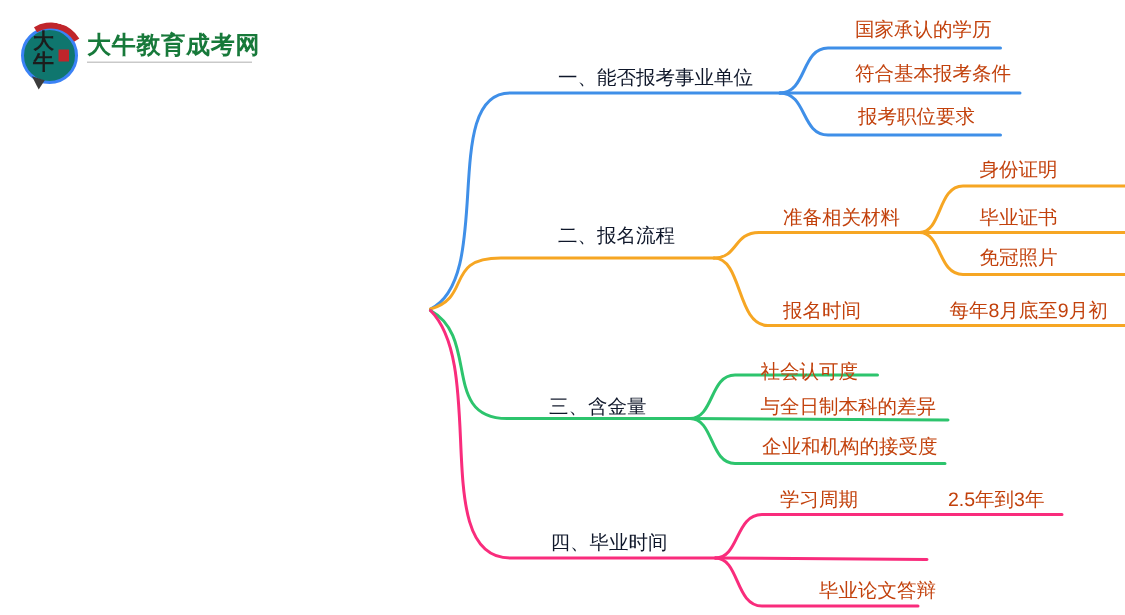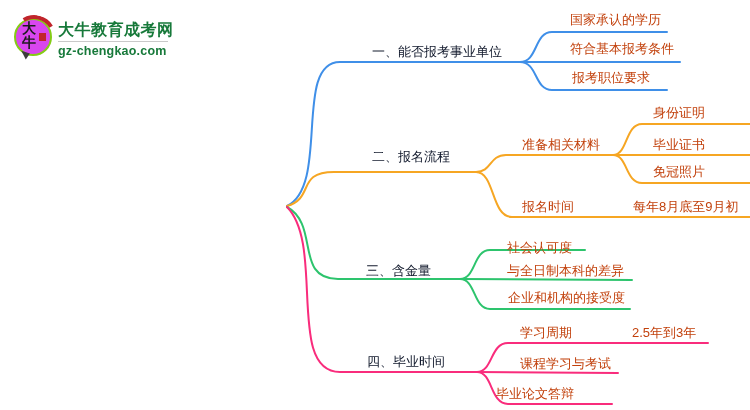--- a/index.html
+++ b/index.html
@@ -13,21 +13,21 @@
   }
   .center-title{
     position:absolute;left:8px;top:198px;font-size:14px;line-height:1.15;
     color:#2d2d2d;white-space:nowrap;letter-spacing:-0.5px;
   }
   .branch-label{font-size:13px;color:#0f172a;}
   
   .logo{position:absolute;left:14px;top:16px;width:220px;height:50px;}
   .logo-badge{
     position:absolute;left:0;top:2px;width:38px;height:38px;border-radius:50%;
-    background:#d946ef;border:2px solid #84cc16;box-sizing:border-box;
+    background:#0f766e;border:2px solid #3b82f6;box-sizing:border-box;
   }
   .logo-badge .arc{
     position:absolute;left:-4px;top:-5px;width:36px;height:36px;border-radius:50%;
     border:4px solid transparent;border-top-color:#c0252b;transform:rotate(14deg);
   }
   .logo-badge .chars{
     position:absolute;left:6px;top:2px;width:14px;
     font-family:"Liberation Serif","DejaVu Serif",serif;font-weight:bold;
     font-size:14px;line-height:14px;color:#1c1c1c;text-align:center;
   }
@@ -89,21 +89,20 @@
 
   <div class="logo">
     <div class="logo-badge">
       <div class="arc"></div>
       <div class="chars">大牛</div>
       <div class="seal"></div>
       <div class="tail"></div>
     </div>
     <div class="logo-title">大牛教育成考网</div>
     <div class="logo-sep"></div>
-    <div class="logo-domain">gz-chengkao.com</div>
   </div>
 
 
   <div class="node branch-label" style="left:372px;top:44px;">一、能否报考事业单位</div>
   <div class="node" style="left:570px;top:12px;">国家承认的学历</div>
   <div class="node" style="left:570px;top:41px;">符合基本报考条件</div>
   <div class="node" style="left:572px;top:70px;">报考职位要求</div>
 
   <div class="node branch-label" style="left:372px;top:149px;">二、报名流程</div>
   <div class="node" style="left:522px;top:137px;text-align:center;">准备相关材料</div>
@@ -114,16 +113,15 @@
   <div class="node" style="left:633px;top:199px;">每年8月底至9月初</div>
 
   <div class="node branch-label" style="left:366px;top:263px;">三、含金量</div>
   <div class="node" style="left:507px;top:240px;">社会认可度</div>
   <div class="node" style="left:508px;top:290px;">企业和机构的接受度</div>
   <div class="node" style="left:507px;top:263px;">与全日制本科的差异</div>
 
   <div class="node branch-label" style="left:367px;top:354px;text-align:right;">四、毕业时间</div>
   <div class="node" style="left:520px;top:325px;">学习周期</div>
   <div class="node" style="left:632px;top:325px;">2.5年到3年</div>
-  <div class="node" style="left:520px;top:356px;">课程学习与考试</div>
-  <div class="node" style="left:496px;top:386px;text-align:center;">毕业论文答辩</div>
+  <div class="node" style="left:546px;top:386px;text-align:center;">毕业论文答辩</div>
 
 </div>
 
 </body></html>

